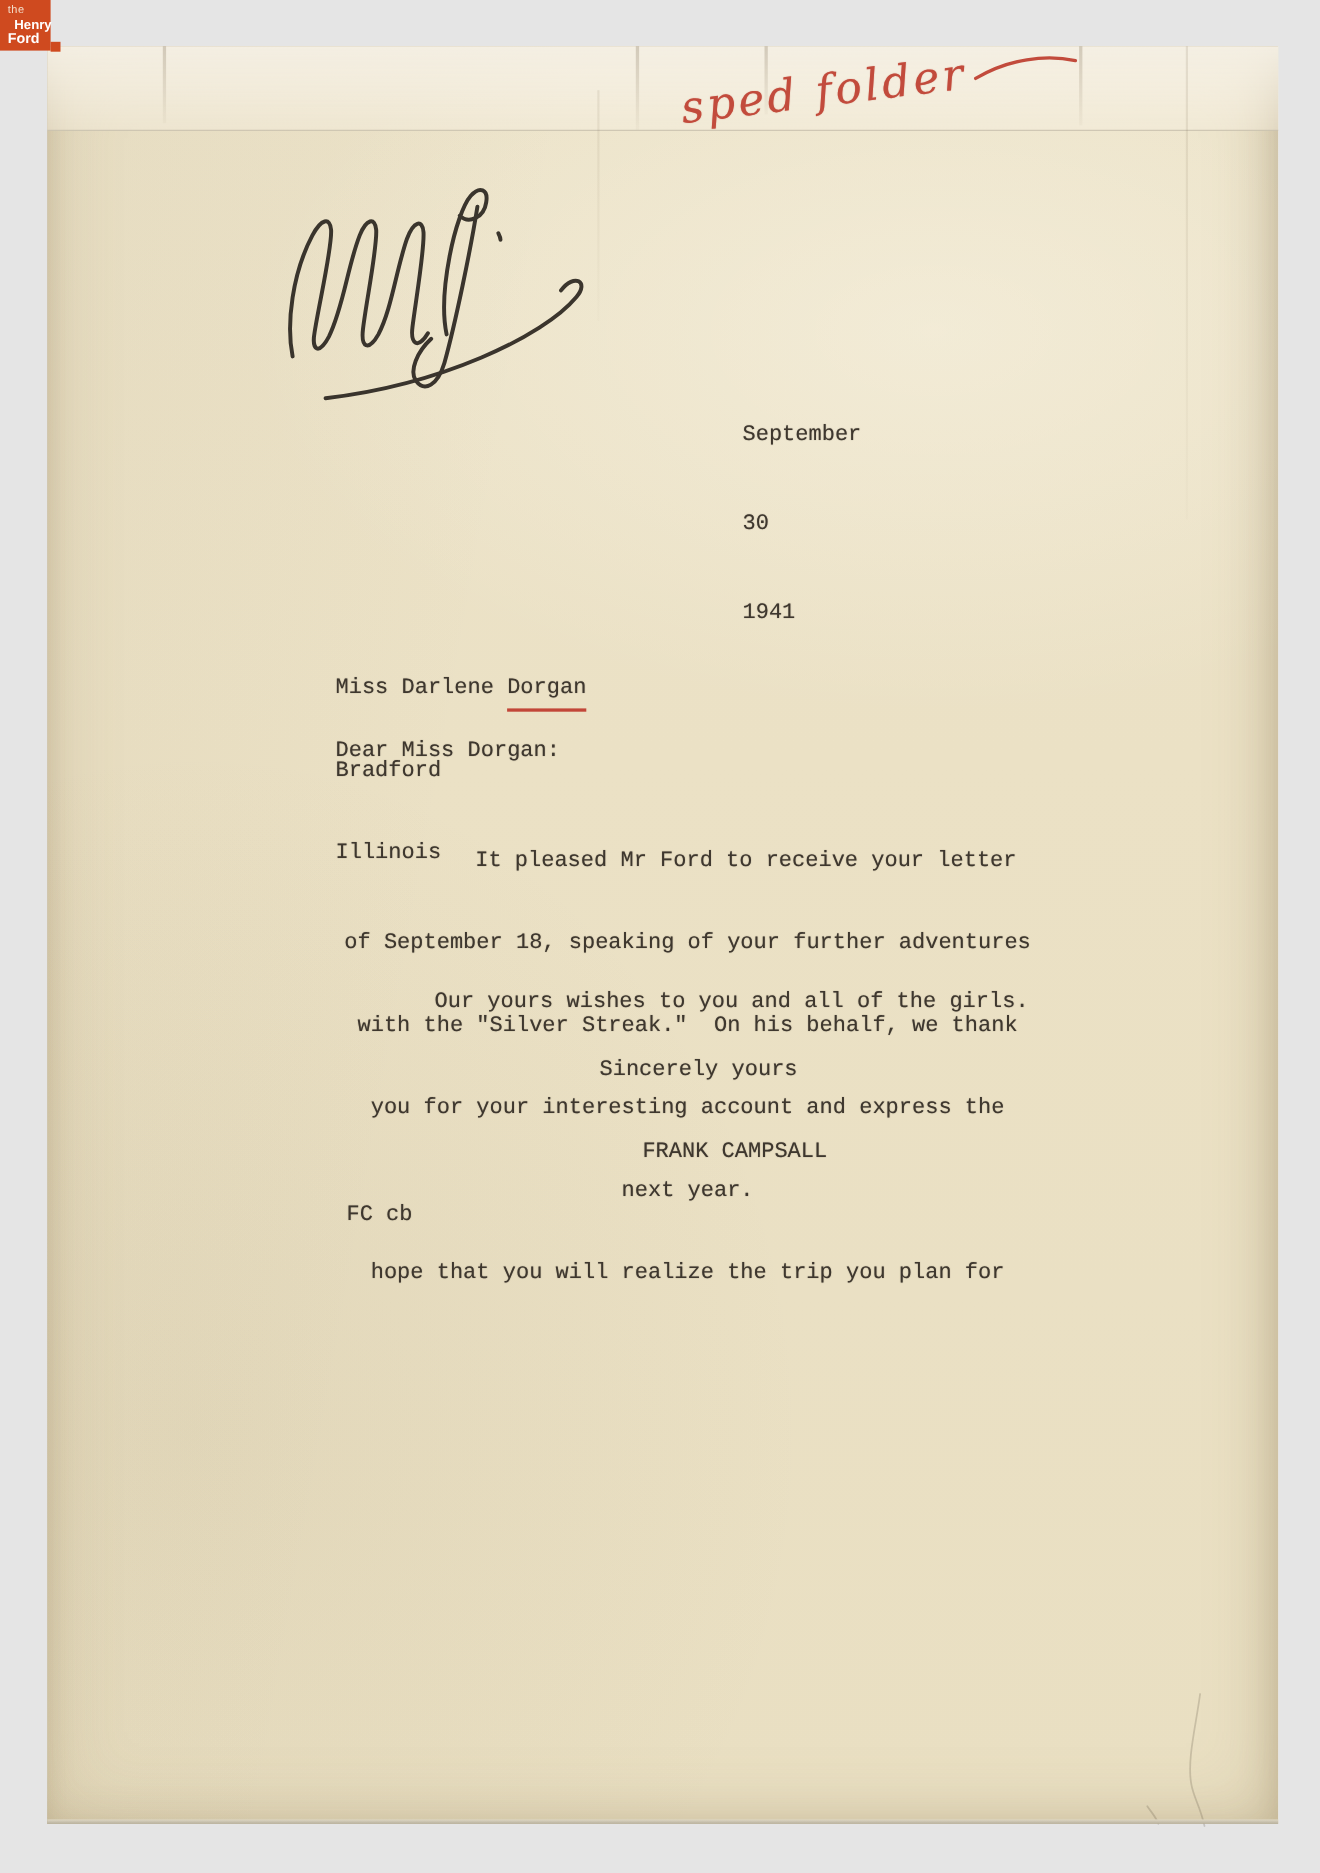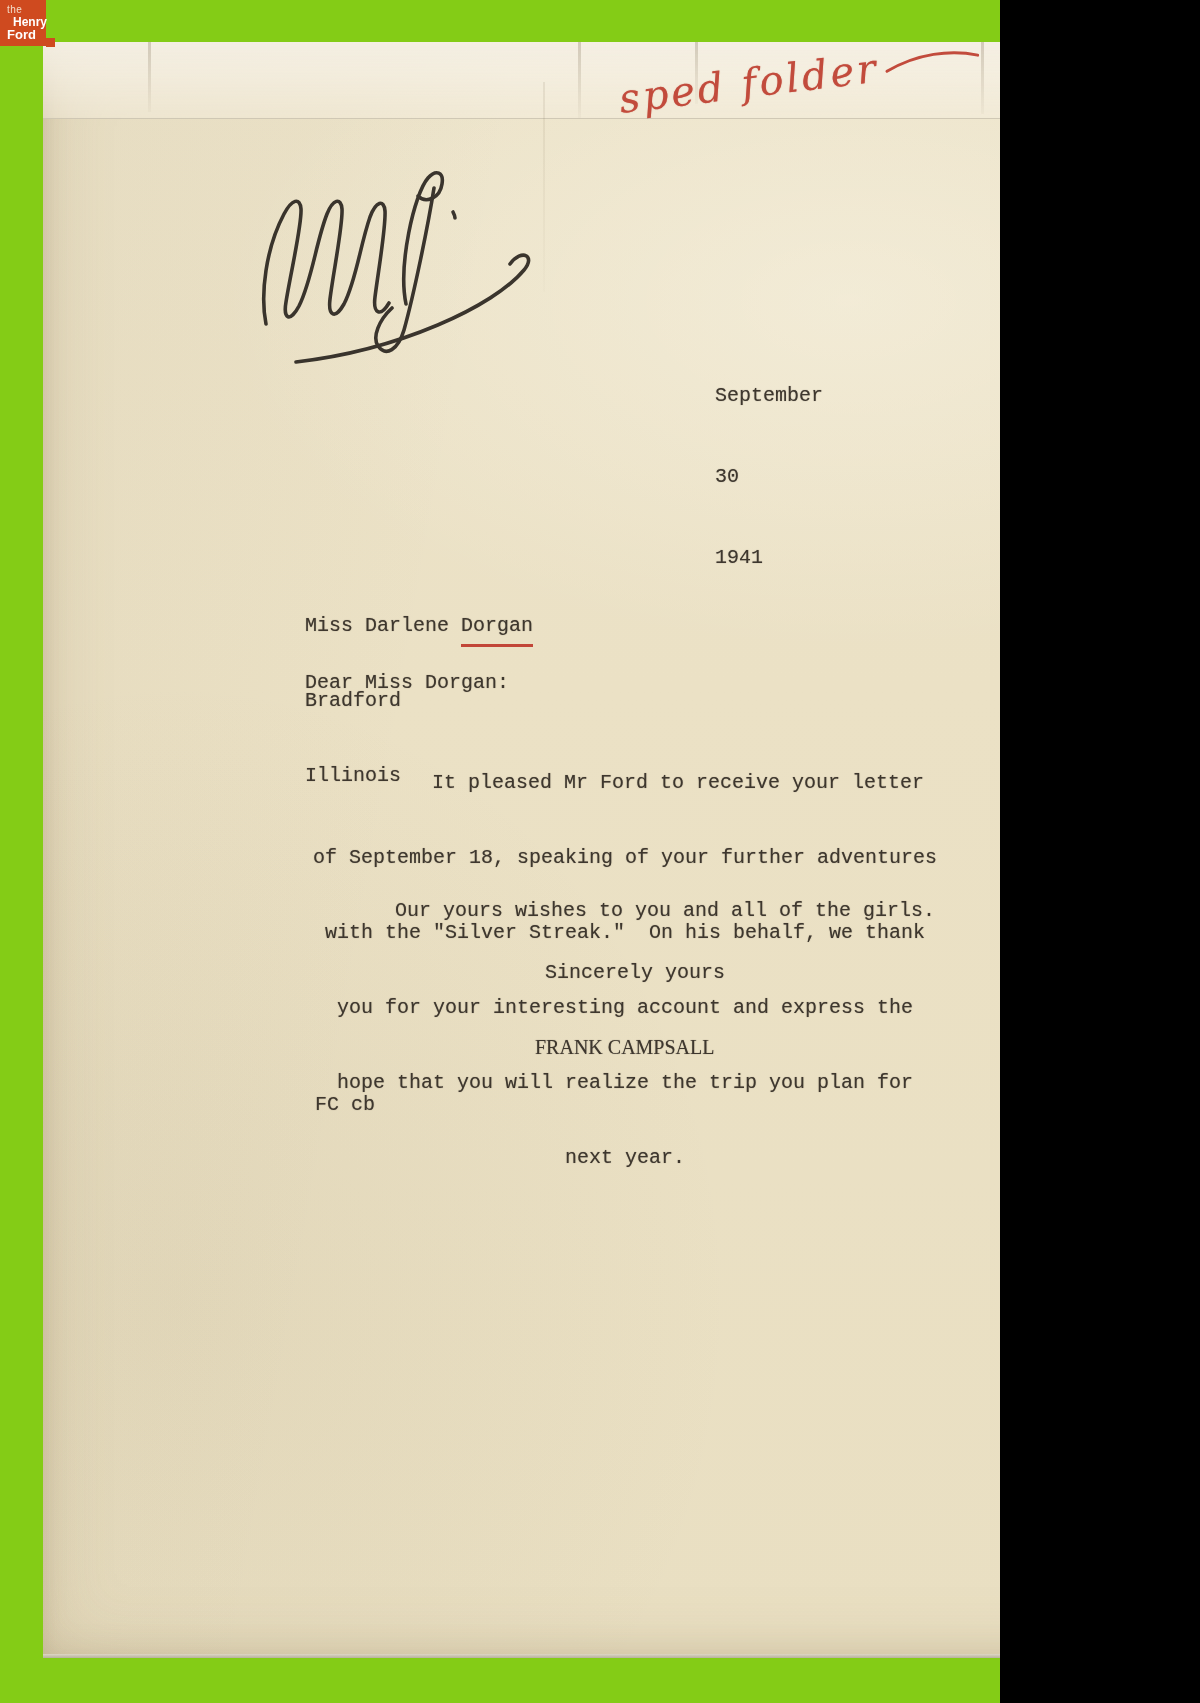--- a/index.html
+++ b/index.html
@@ -1,18 +1,18 @@
 <!DOCTYPE html>
 <html><head>
 <meta charset="utf-8">
 <style>
   html,body{margin:0;padding:0;background:#000;}
   #canvas{
-    position:relative;width:1000px;height:1703px;overflow:hidden;
-    background:#84cc16;font-family:"Liberation Mono",monospace;
+    position:relative;width:1200px;height:1703px;overflow:hidden;
+    background:#e5e5e5;font-family:"Liberation Mono",monospace;
   }
   
   .logo{position:absolute;left:0;top:0;width:46px;height:46px;background:#cf4a1f;z-index:5;}
   .logo-notch{position:absolute;left:46px;top:38px;width:9px;height:9px;background:#cf4a1f;}
   .logo-the{position:absolute;left:7px;top:4px;font-family:"Liberation Sans",sans-serif;
     font-weight:400;font-size:10px;color:#f3ddc9;letter-spacing:.5px;}
   .logo-henry{position:absolute;left:13px;top:15px;font-family:"Liberation Sans",sans-serif;
     font-weight:700;font-size:12px;color:#ffffff;}
   .logo-ford{position:absolute;left:7px;top:27px;font-family:"Liberation Sans",sans-serif;
     font-weight:700;font-size:13px;color:#ffffff;}
@@ -41,29 +41,29 @@
   .crease.c5{left:500px;top:40px;width:2px;height:210px;opacity:.45;}
   .crease.c6{left:1035px;top:0;width:2px;height:430px;opacity:.55;}
   
   .red-note{position:absolute;left:575px;top:12px;display:flex;align-items:center;gap:6px;
     transform:rotate(-7deg);color:#c24b3c;
     font-family:"DejaVu Serif",serif;font-style:italic;font-size:40px;letter-spacing:3px;
     text-shadow:0 0 1px rgba(194,75,60,0.6);}
   
   .typed{position:absolute;color:#3e372e;font-size:20px;line-height:25px;white-space:pre;
     text-shadow:0 0 1px rgba(62,55,46,0.55);}
-  .date-block{left:632px;top:286px;line-height:27px;margin-left:40px;}
+  .date-block{left:632px;top:286px;line-height:27px;}
   .address-block{left:262px;top:521px;}
   .underline-red{border-bottom:3px solid #c24638;padding-bottom:7px;}
   .salutation{left:262px;top:628px;}
   .body-block{left:270px;top:678px;text-align:center;}
   .indent1{padding-left:106px;}
   .wishes{left:352px;top:856px;}
   .closing{left:502px;top:918px;}
-  .signatory{left:492px;top:993px;font-family:Liberation Serif, serif;}
+  .signatory{left:541px;top:993px;}
   .reference{left:272px;top:1050px;}
   
   .signature-svg{position:absolute;left:205px;top:112px;}
   .smudge-svg{position:absolute;left:940px;top:1480px;opacity:.5;}
 </style>
 </head>
 <body>
 
 <div id="canvas">
 
@@ -116,22 +116,22 @@
       <div>Illinois</div>
     </div>
 
     <div class="typed salutation">Dear Miss Dorgan:</div>
 
     <div class="typed body-block">
       <div class="indent1">It pleased Mr Ford to receive your letter</div>
       <div>of September 18, speaking of your further adventures</div>
       <div>with the "Silver Streak."  On his behalf, we thank</div>
       <div>you for your interesting account and express the</div>
+      <div>next year.</div>
       <div>hope that you will realize the trip you plan for</div>
-      <div>next year.</div>
     </div>
 
     <div class="typed wishes">Our yours wishes to you and all of the girls.</div>
 
     <div class="typed closing">Sincerely yours</div>
 
     <div class="typed signatory">FRANK CAMPSALL</div>
 
     <div class="typed reference">FC cb</div>
 

